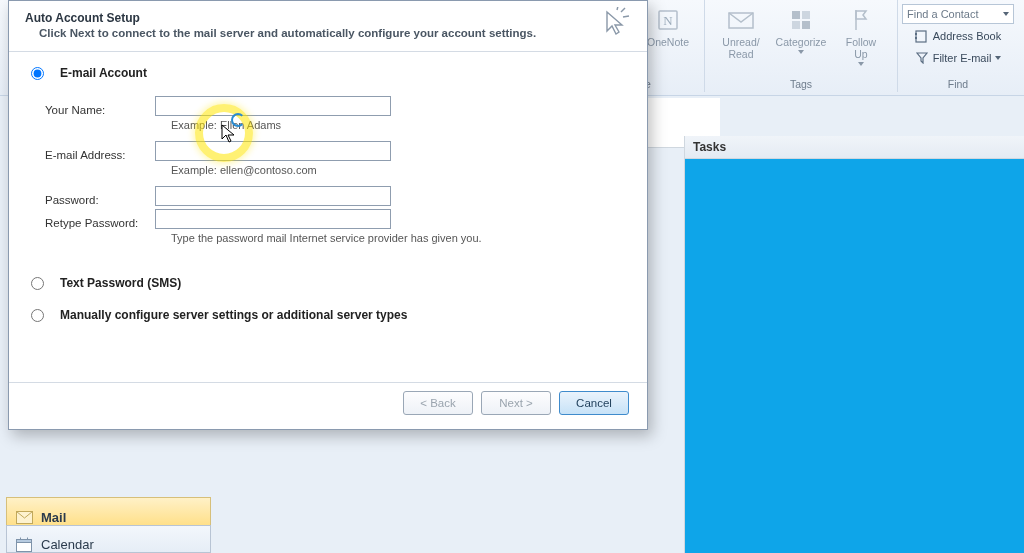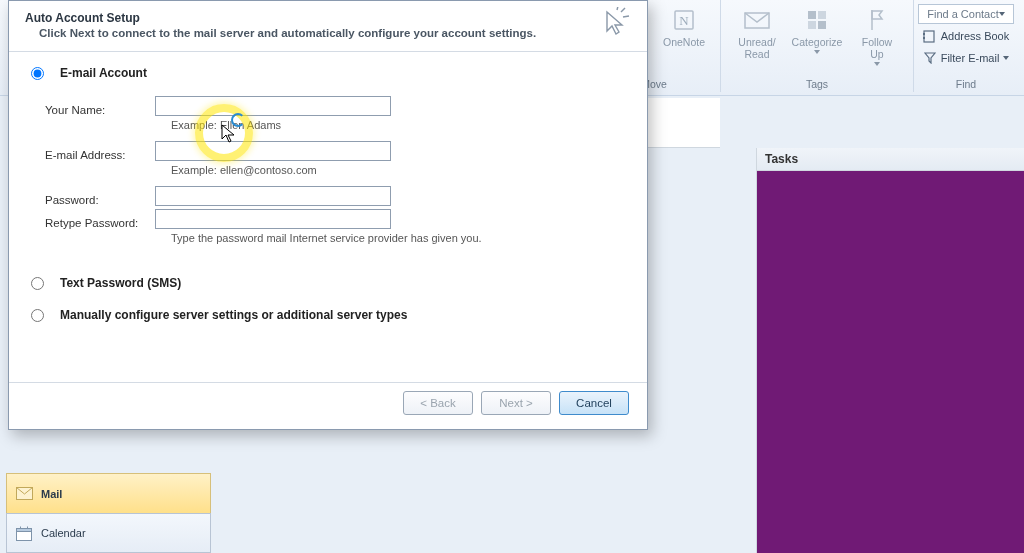--- a/index.html
+++ b/index.html
@@ -66,63 +66,63 @@
     display: flex; align-items: center;
     height: 20px;
     font-size: 11px;
     color: #3a4a5c;
     margin-bottom: 2px;
     padding: 0 4px;
   }
   .find-row.contact {
     border: 1px solid #b7c6d7;
     background: #fff;
-    width: 96px;
-    justify-content: center;
+    width: 112px;
+    justify-content: space-between;
   }
   .find-row .mini-ico { width:14px;height:14px;display:inline-flex;align-items:center;justify-content:center;margin-right:4px; }
   .find-row .caret {
     width:0;height:0;border-left:3px solid transparent;border-right:3px solid transparent;border-top:4px solid #556577;
   }
 
   
   .tasks-pane {
     position: absolute;
     right: 0;
-    top: 148px;
-    width: 268px;
+    top: 136px;
+    width: 340px;
     bottom: 0;
-    background: #701a75;
+    background: #0ea5e9;
     border-left: 1px solid #cfd7df;
   }
   .tasks-header {
     background: linear-gradient(#f0f4f9,#e4ebf3);
     border-bottom: 1px solid #cfd7df;
     padding: 4px 8px;
     font-weight: bold;
     color: #333;
     font-size: 12px;
   }
 
   
   .nav-pane {
     position: absolute;
     left: 6px;
     bottom: 0;
     width: 205px;
   }
   .nav-item {
     display: flex;
-    align-items: center;
-    height: 40px;
+    align-items: flex-end;
+    height: 28px;
     border: 1px solid #b8c4d4;
     border-bottom: none;
     background: linear-gradient(#f3f7fc,#e6edf6);
     padding: 0 8px;
-    font-size: 11px;
+    font-size: 13px;
     color: #2b3b4d;
   }
   .nav-item:last-child { border-bottom: 1px solid #b8c4d4; }
   .nav-item.selected {
     background: linear-gradient(#fff1c7,#ffe08a);
     border-color: #d6bf7a;
     font-weight: bold;
   }
   .nav-item .nico { width:18px;height:16px;margin-right:8px;display:inline-flex;align-items:center;justify-content:center; }
 

